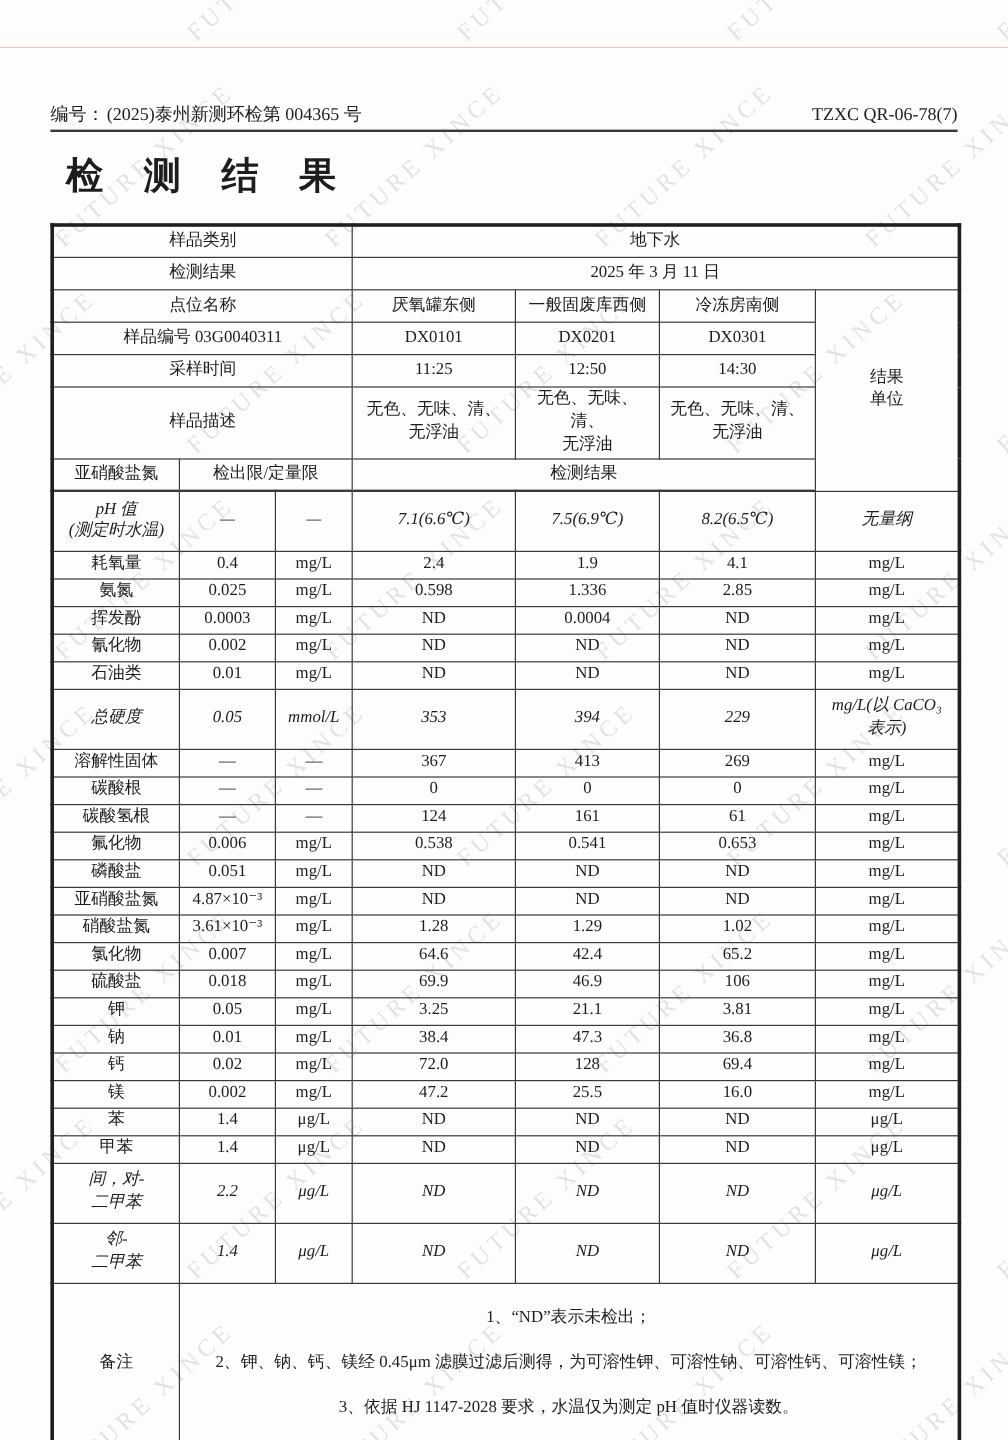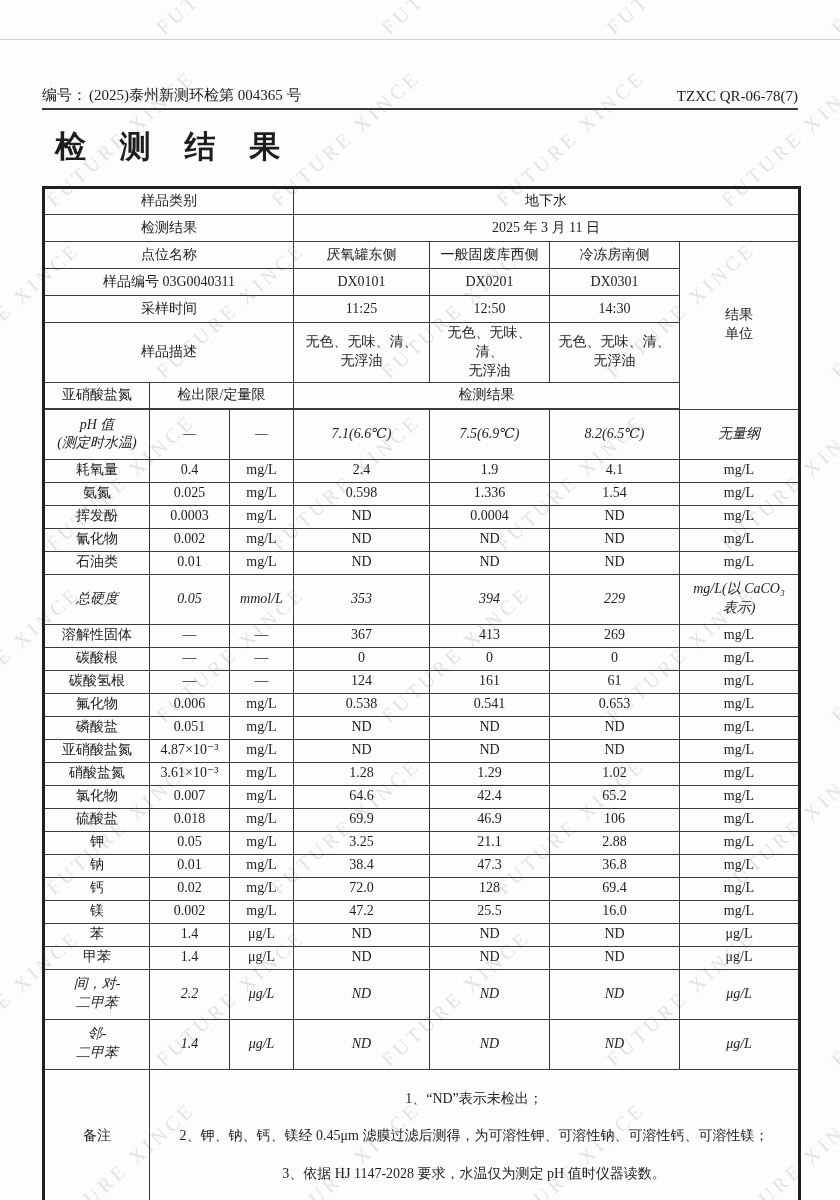--- a/index.html
+++ b/index.html
@@ -181,21 +181,21 @@
           <td>1.9</td>
           <td>4.1</td>
           <td>mg/L</td>
         </tr>
         <tr class="data-row">
           <td>氨氮</td>
           <td>0.025</td>
           <td>mg/L</td>
           <td>0.598</td>
           <td>1.336</td>
-          <td>1.54</td>
+          <td>2.85</td>
           <td>mg/L</td>
         </tr>
         <tr class="data-row">
           <td>挥发酚</td>
           <td>0.0003</td>
           <td>mg/L</td>
           <td>ND</td>
           <td>0.0004</td>
           <td>ND</td>
           <td>mg/L</td>
@@ -308,21 +308,21 @@
           <td>46.9</td>
           <td>106</td>
           <td>mg/L</td>
         </tr>
         <tr class="data-row">
           <td>钾</td>
           <td>0.05</td>
           <td>mg/L</td>
           <td>3.25</td>
           <td>21.1</td>
-          <td>2.88</td>
+          <td>3.81</td>
           <td>mg/L</td>
         </tr>
         <tr class="data-row">
           <td>钠</td>
           <td>0.01</td>
           <td>mg/L</td>
           <td>38.4</td>
           <td>47.3</td>
           <td>36.8</td>
           <td>mg/L</td>

